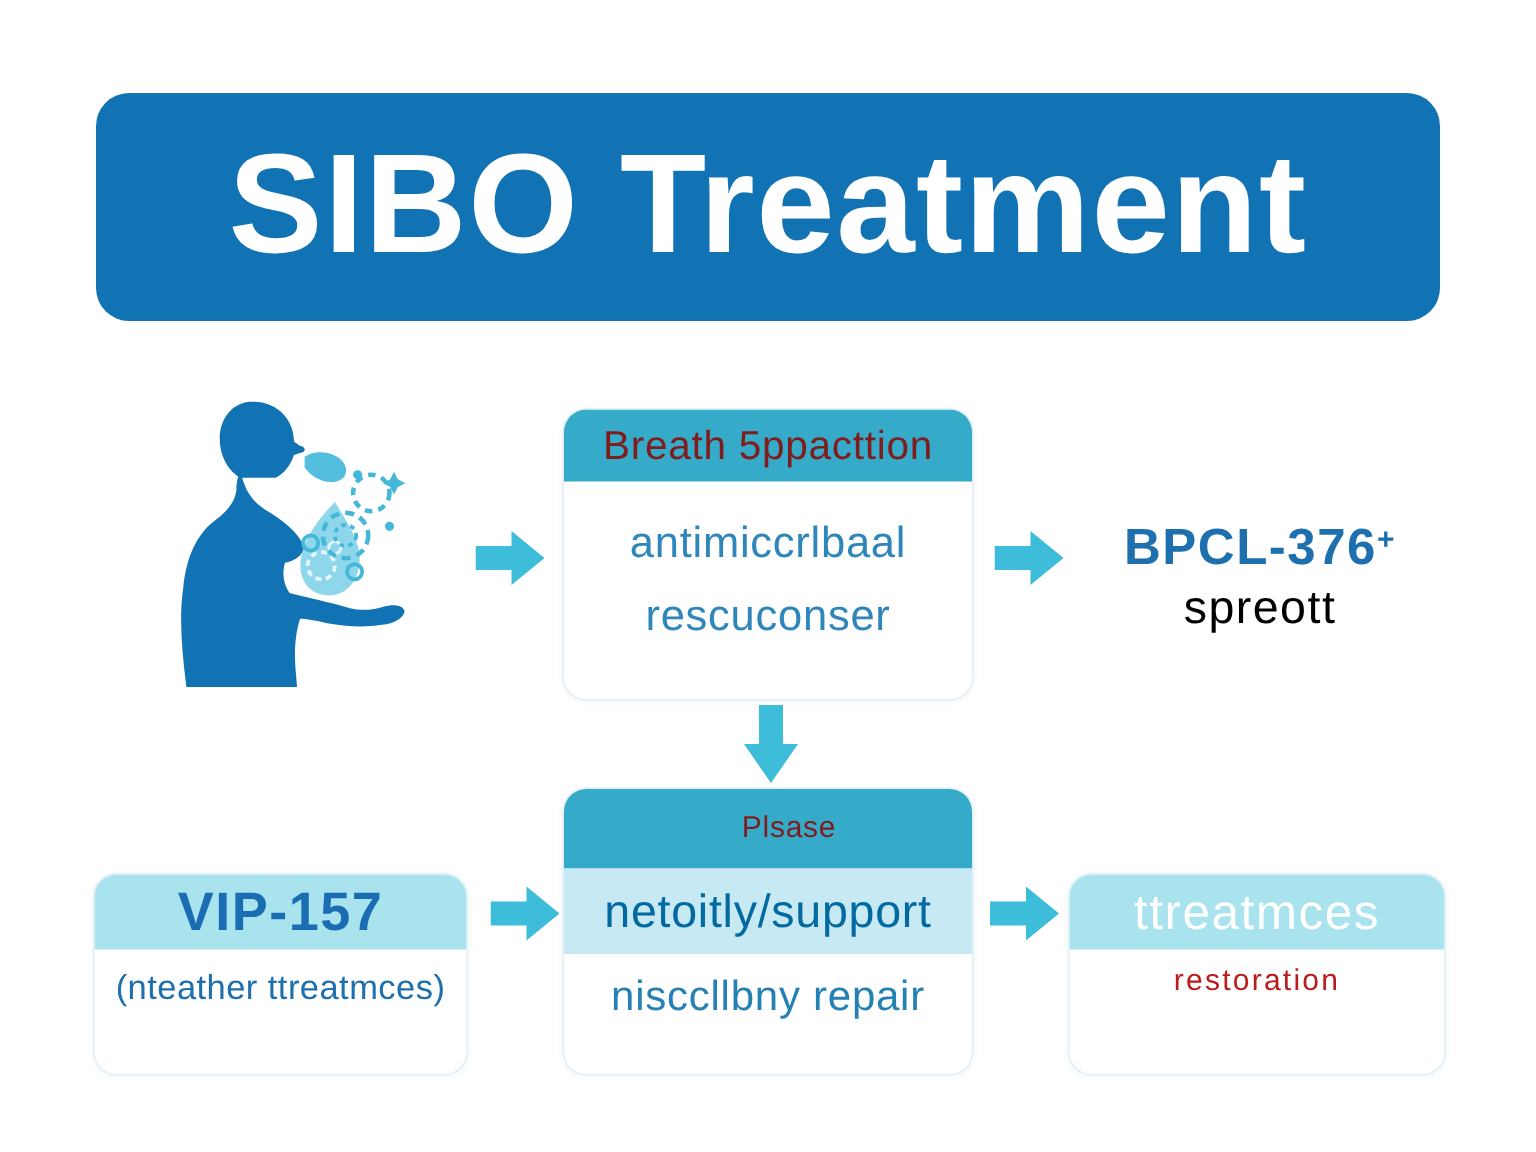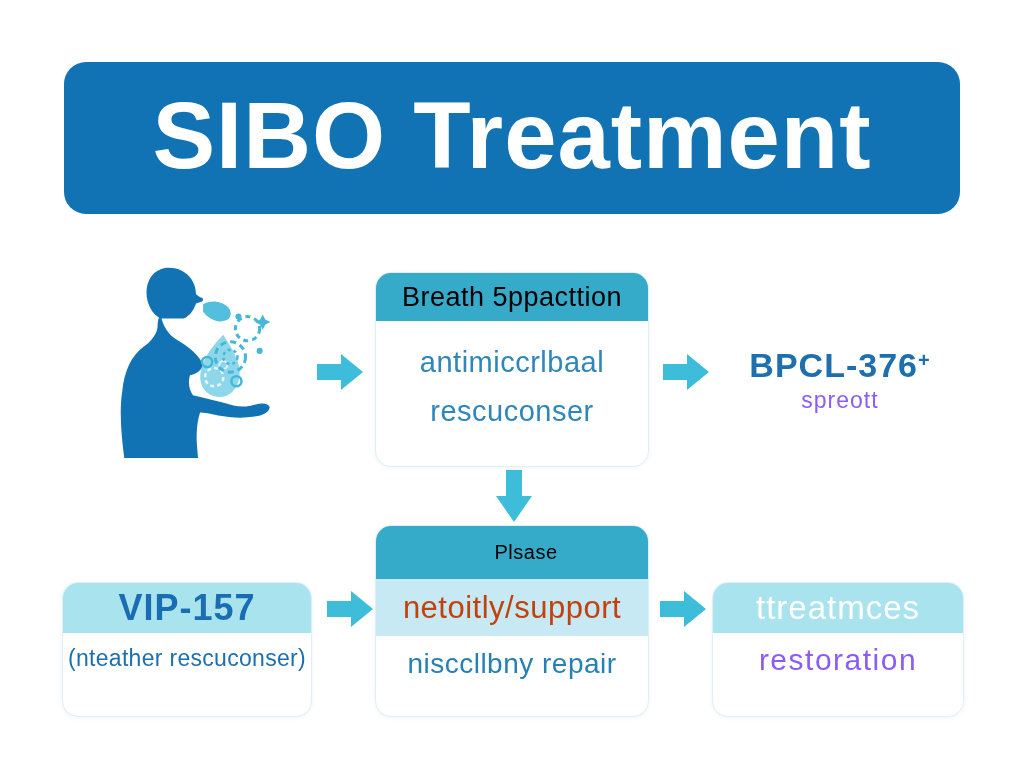--- a/index.html
+++ b/index.html
@@ -34,65 +34,65 @@
     position: absolute;
     background: #ffffff;
     border: 1px solid #e0eff5;
     border-radius: 16px;
     overflow: hidden;
     box-shadow: 0 1px 4px rgba(40,120,160,0.08);
     display: flex; flex-direction: column;
   }
   .box-header {
     display: flex; align-items: center; justify-content: center;
-    color: #000000;
+    color: #7f1d1d;
     flex: 0 0 auto;
   }
   .hdr-teal { background: #35aac9; }
   .hdr-pale { background: #a8e3ee; }
   .box-body {
     flex: 1 1 auto;
     display: flex; flex-direction: column;
     align-items: center; justify-content: flex-start;
   }
   
   .breath-box { left: 375px; top: 272px; width: 272px; height: 193px; }
   .breath-box .box-header { height: 48px; font-size: 27px; letter-spacing: 0.5px; }
   .breath-box .box-body { justify-content: center; gap: 16px; padding-bottom: 14px; }
   .breath-box .body-line { color: #2e86ba; font-size: 29px; letter-spacing: 0.5px; }
   
   .phase-box { left: 375px; top: 525px; width: 272px; height: 190px; }
   .phase-box .box-header { height: 53px; font-size: 20px; letter-spacing: 0.5px; padding-left: 28px; }
   .phase-band {
     height: 57px; background: #c6e9f3;
     display: flex; align-items: center; justify-content: center;
-    color: #c2410c; font-size: 31px; letter-spacing: 0.5px;
+    color: #0369a1; font-size: 31px; letter-spacing: 0.5px;
     flex: 0 0 auto;
   }
   .phase-box .box-body { padding-top: 12px; }
   .phase-box .body-line { color: #2580b3; font-size: 28px; letter-spacing: 0.5px; }
   
   .vip-box { left: 62px; top: 582px; width: 248px; height: 133px; }
   .vip-box .box-header { height: 50px; font-size: 36px; font-weight: bold; color: #1b6db3; letter-spacing: 1px; }
   .vip-box .box-body { padding-top: 12px; }
   .vip-box .body-line { color: #1d6fad; font-size: 23px; letter-spacing: 0.3px; }
   
   .outcome-box { left: 712px; top: 582px; width: 250px; height: 133px; }
   .outcome-box .box-header { height: 50px; font-size: 33px; color: #ffffff; letter-spacing: 1px; }
   .outcome-box .box-body { padding-top: 10px; }
-  .outcome-box .body-line { color: #8b5cf6; font-size: 30px; letter-spacing: 1.5px; }
+  .outcome-box .body-line { color: #b91c1c; font-size: 20px; letter-spacing: 1.5px; }
   
   .result-block {
     position: absolute;
     left: 720px; top: 346px; width: 240px;
     display: flex; flex-direction: column; align-items: center; gap: 2px;
   }
   .result-name { color: #1d6fad; font-size: 34px; font-weight: bold; letter-spacing: 1px; }
   .result-name sup { font-size: 20px; font-weight: bold; vertical-align: 10px; }
-  .result-sub { color: #8b5cf6; font-size: 23px; letter-spacing: 1px; }
+  .result-sub { color: #000000; font-size: 31px; letter-spacing: 1px; }
   
   .arrow { position: absolute; }
   .arrow svg { display: block; width: 100%; height: 100%; }
   .arrow-1 { left: 317px; top: 352px; width: 46px; height: 40px; }
   .arrow-2 { left: 663px; top: 352px; width: 46px; height: 40px; }
   .arrow-3 { left: 327px; top: 589px; width: 46px; height: 40px; }
   .arrow-4 { left: 660px; top: 589px; width: 46px; height: 40px; }
   .arrow-down { left: 494px; top: 470px; width: 40px; height: 52px; }
   
   .person { position: absolute; left: 110px; top: 264px; width: 172px; height: 194px; }
@@ -159,21 +159,21 @@
 
   <div class="arrow arrow-down">
     <svg viewBox="0 0 40 52" aria-hidden="true">
         <polygon fill="#3dbdd9" points="12,0 28,0 28,26 38,26 20,52 2,26 12,26"></polygon>
       </svg>
   </div>
 
   <div class="box vip-box">
     <div class="box-header hdr-pale">VIP-157</div>
     <div class="box-body">
-      <div class="body-line">(nteather rescuconser)</div>
+      <div class="body-line">(nteather ttreatmces)</div>
     </div>
   </div>
 
   <div class="arrow arrow-3">
     <svg viewBox="0 0 46 40" aria-hidden="true">
         <polygon fill="#3dbdd9" points="0,12 24,12 24,2 46,20 24,38 24,28 0,28"></polygon>
       </svg>
   </div>
 
   <div class="box phase-box">

